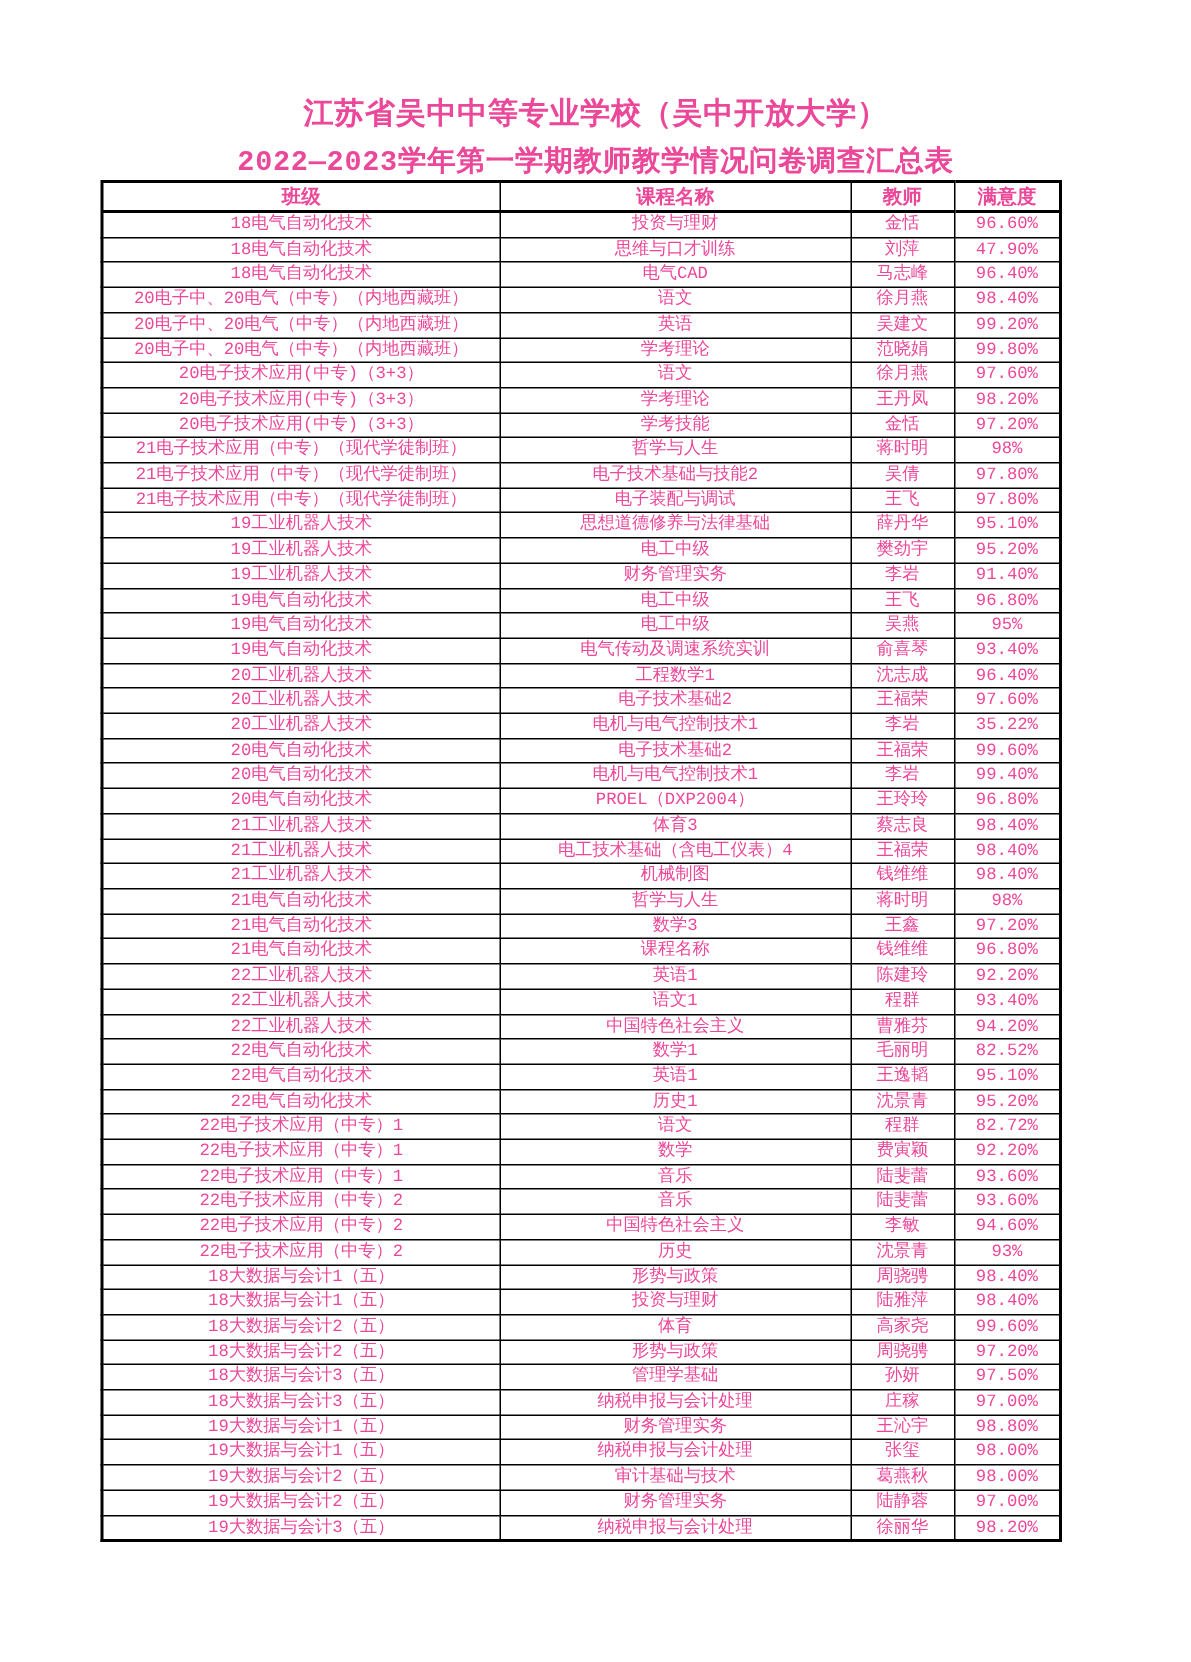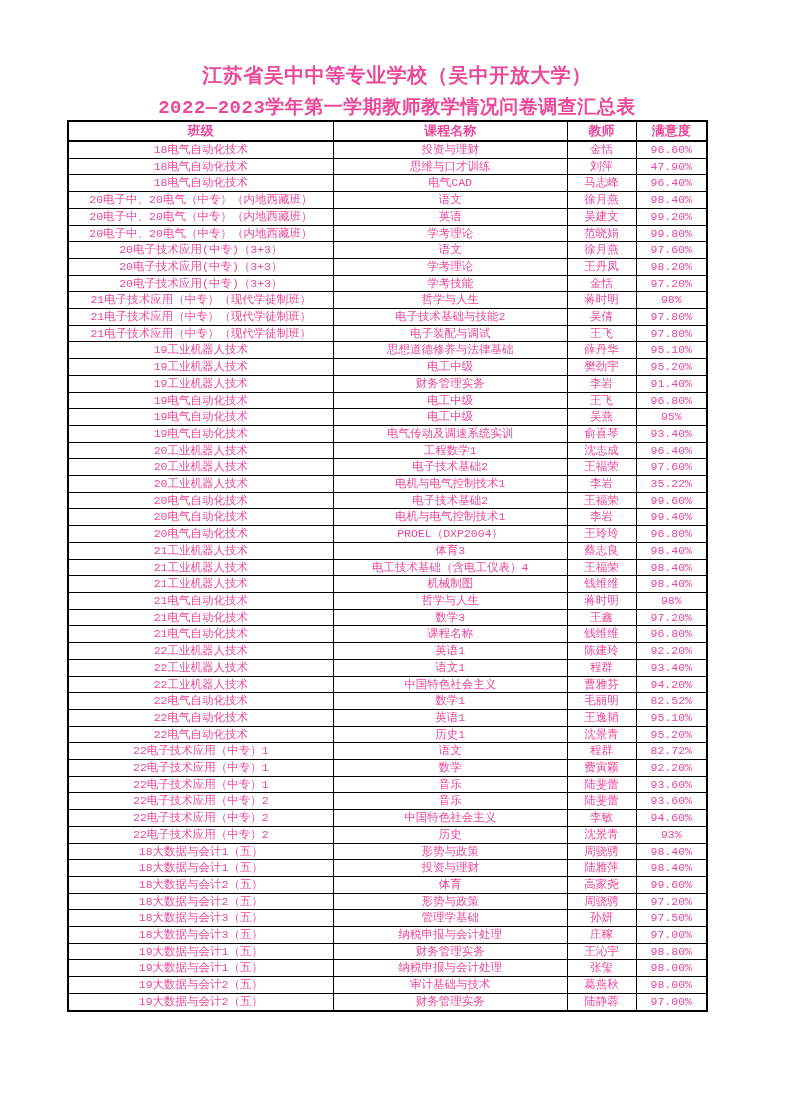--- a/index.html
+++ b/index.html
@@ -401,16 +401,22 @@
           <td>审计基础与技术</td>
           <td>葛燕秋</td>
           <td>98.00%</td>
         </tr>
         <tr>
           <td>19大数据与会计2（五）</td>
           <td>财务管理实务</td>
           <td>陆静蓉</td>
           <td>97.00%</td>
         </tr>
+        <tr>
+          <td>19大数据与会计3（五）</td>
+          <td>纳税申报与会计处理</td>
+          <td>徐丽华</td>
+          <td>98.20%</td>
+        </tr>
       </tbody>
   </table>
 
 </div>
 
 </body></html>

